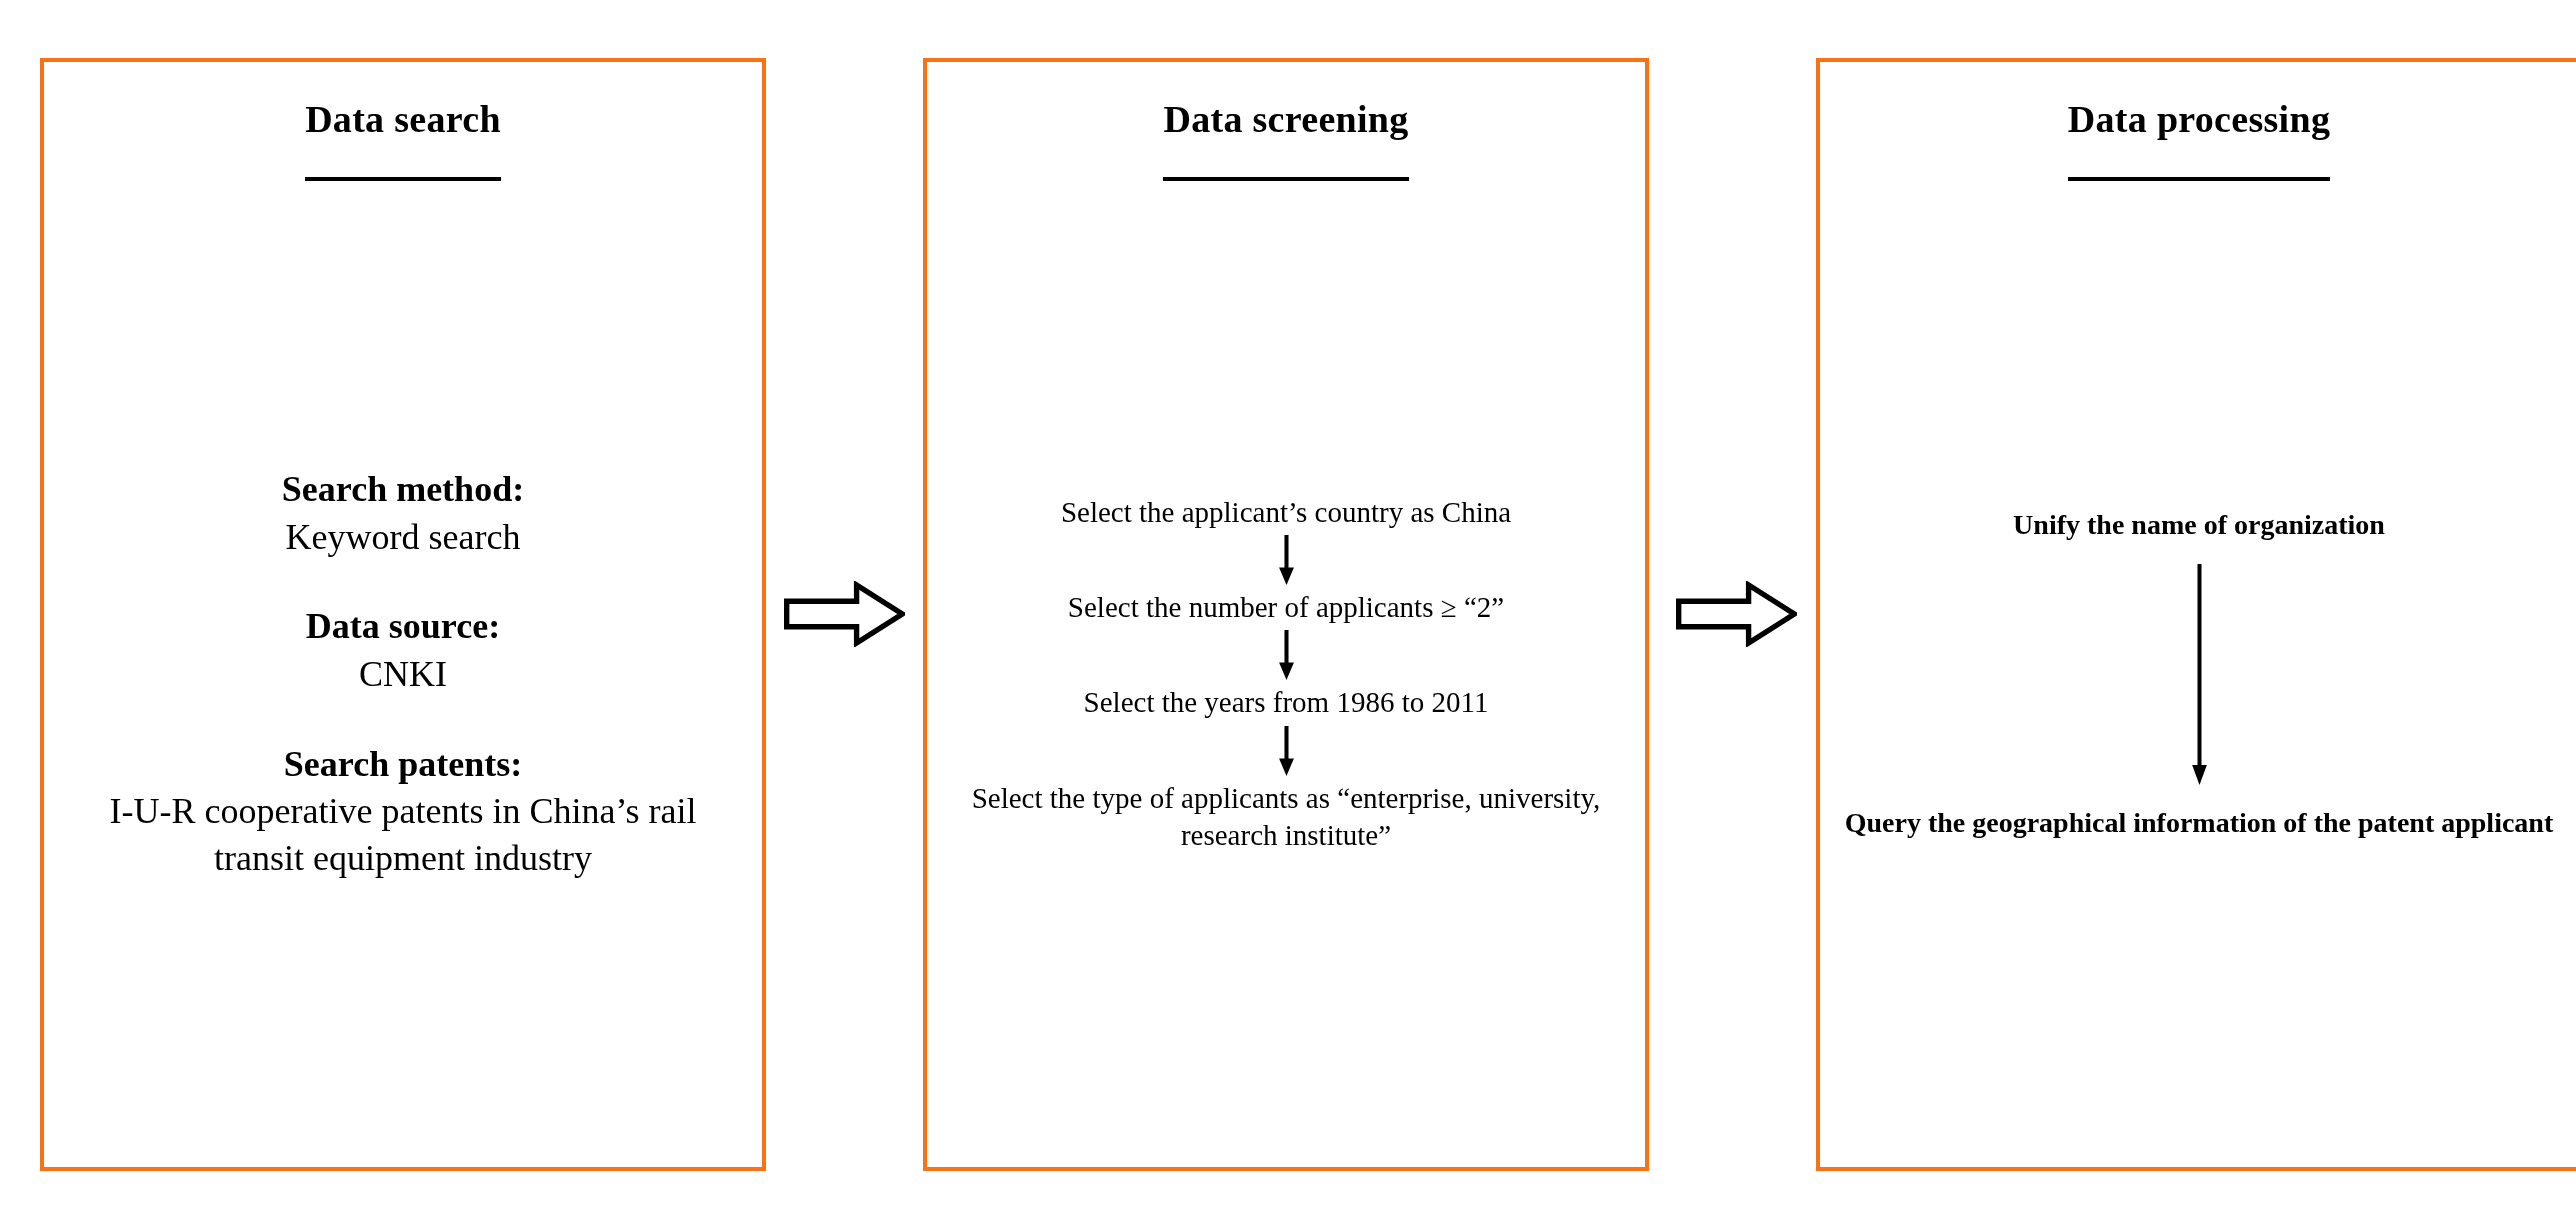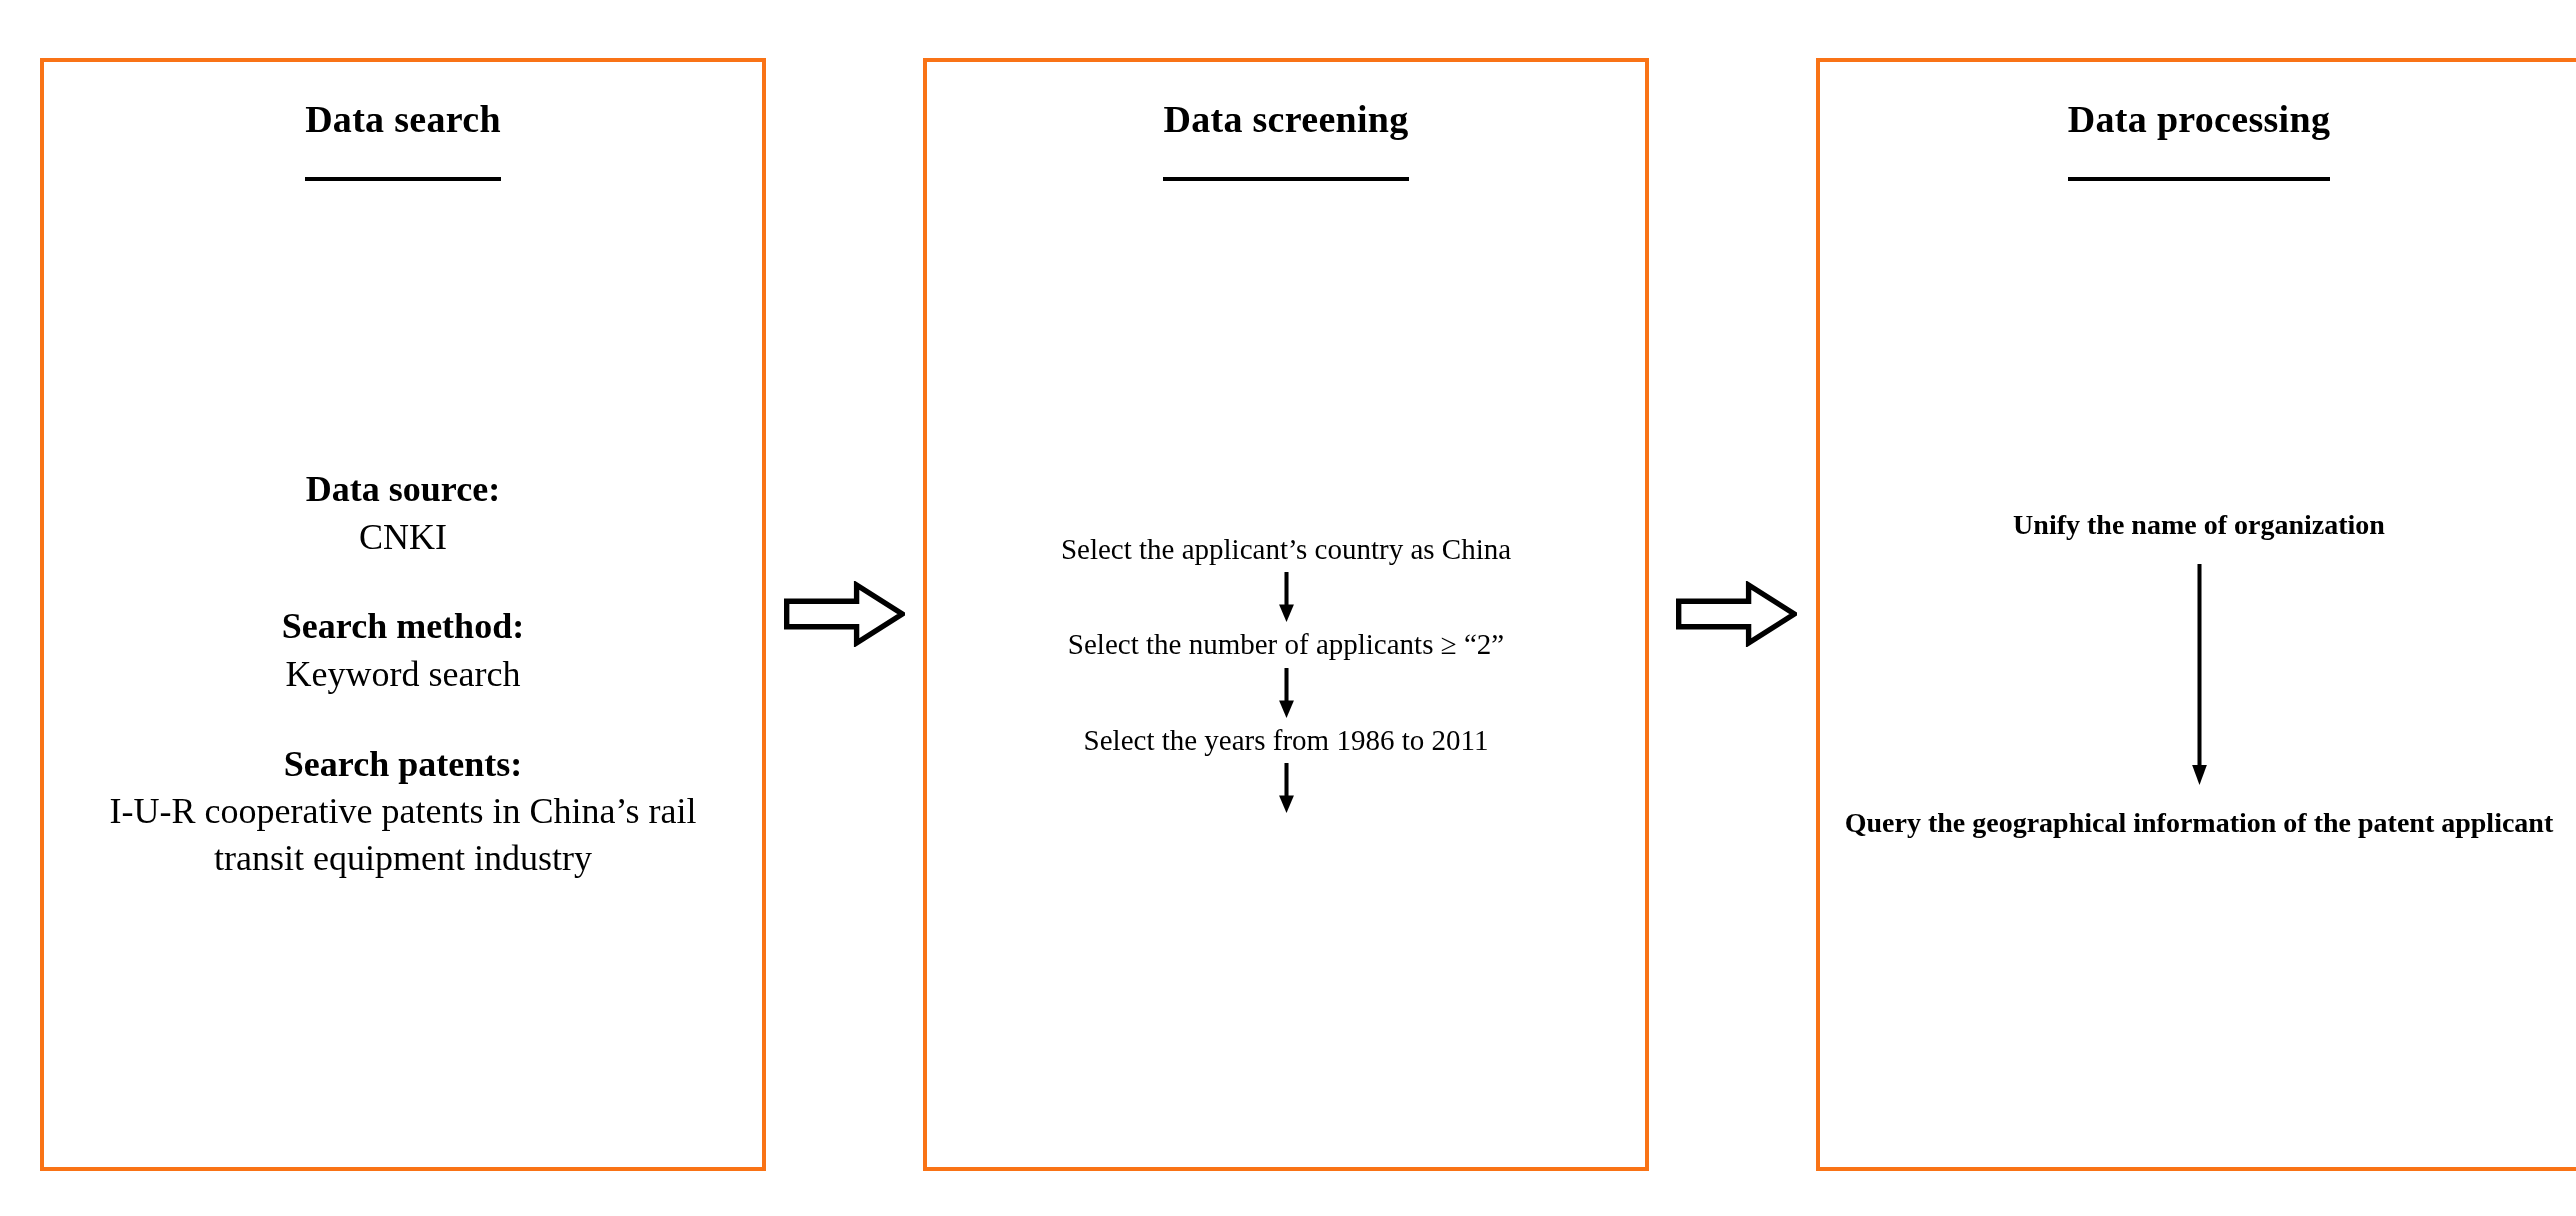--- a/index.html
+++ b/index.html
@@ -134,27 +134,27 @@
 
 <div id="stage">
 
   <section class="panel" id="panel-1">
     <div class="panel-header">
       <div class="panel-header-title">Data search</div>
     </div>
     <div class="panel-body">
 
       <div class="field-group">
+        <div class="field-label">Search method:</div>
+        <div class="field-value">Keyword search</div>
+      </div>
+
+      <div class="field-group">
         <div class="field-label">Data source:</div>
         <div class="field-value">CNKI</div>
-      </div>
-
-      <div class="field-group">
-        <div class="field-label">Search method:</div>
-        <div class="field-value">Keyword search</div>
       </div>
 
       <div class="field-group">
         <div class="field-label">Search patents:</div>
         <div class="field-value">I-U-R cooperative patents  in China’s rail transit equipment industry</div>
       </div>
 
     </div>
   </section>
 
@@ -190,20 +190,21 @@
 
       <div class="step">Select the years from 1986 to 2011</div>
 
       <span class="thin-arrow short">
         <svg viewBox="0 0 40 74" width="27" height="50">
           <line x1="20" y1="0" x2="20" y2="56" stroke="#000000" stroke-width="6"></line>
           <polygon points="20,74 9,48 31,48" fill="#000000"></polygon>
         </svg>
       </span>
 
+      <div class="step">Select the type of applicants as “enterprise, university, research institute”</div>
 
     </div>
   </section>
 
   <div class="block-arrow" id="connector-2">
     <svg viewBox="0 0 180 98" width="121" height="66" preserveAspectRatio="none">
       <polygon points="4,30 108,30 108,6 176,49 108,92 108,68 4,68" fill="#ffffff" stroke="#000000" stroke-width="8" stroke-linejoin="miter"></polygon>
     </svg>
   </div>
 

